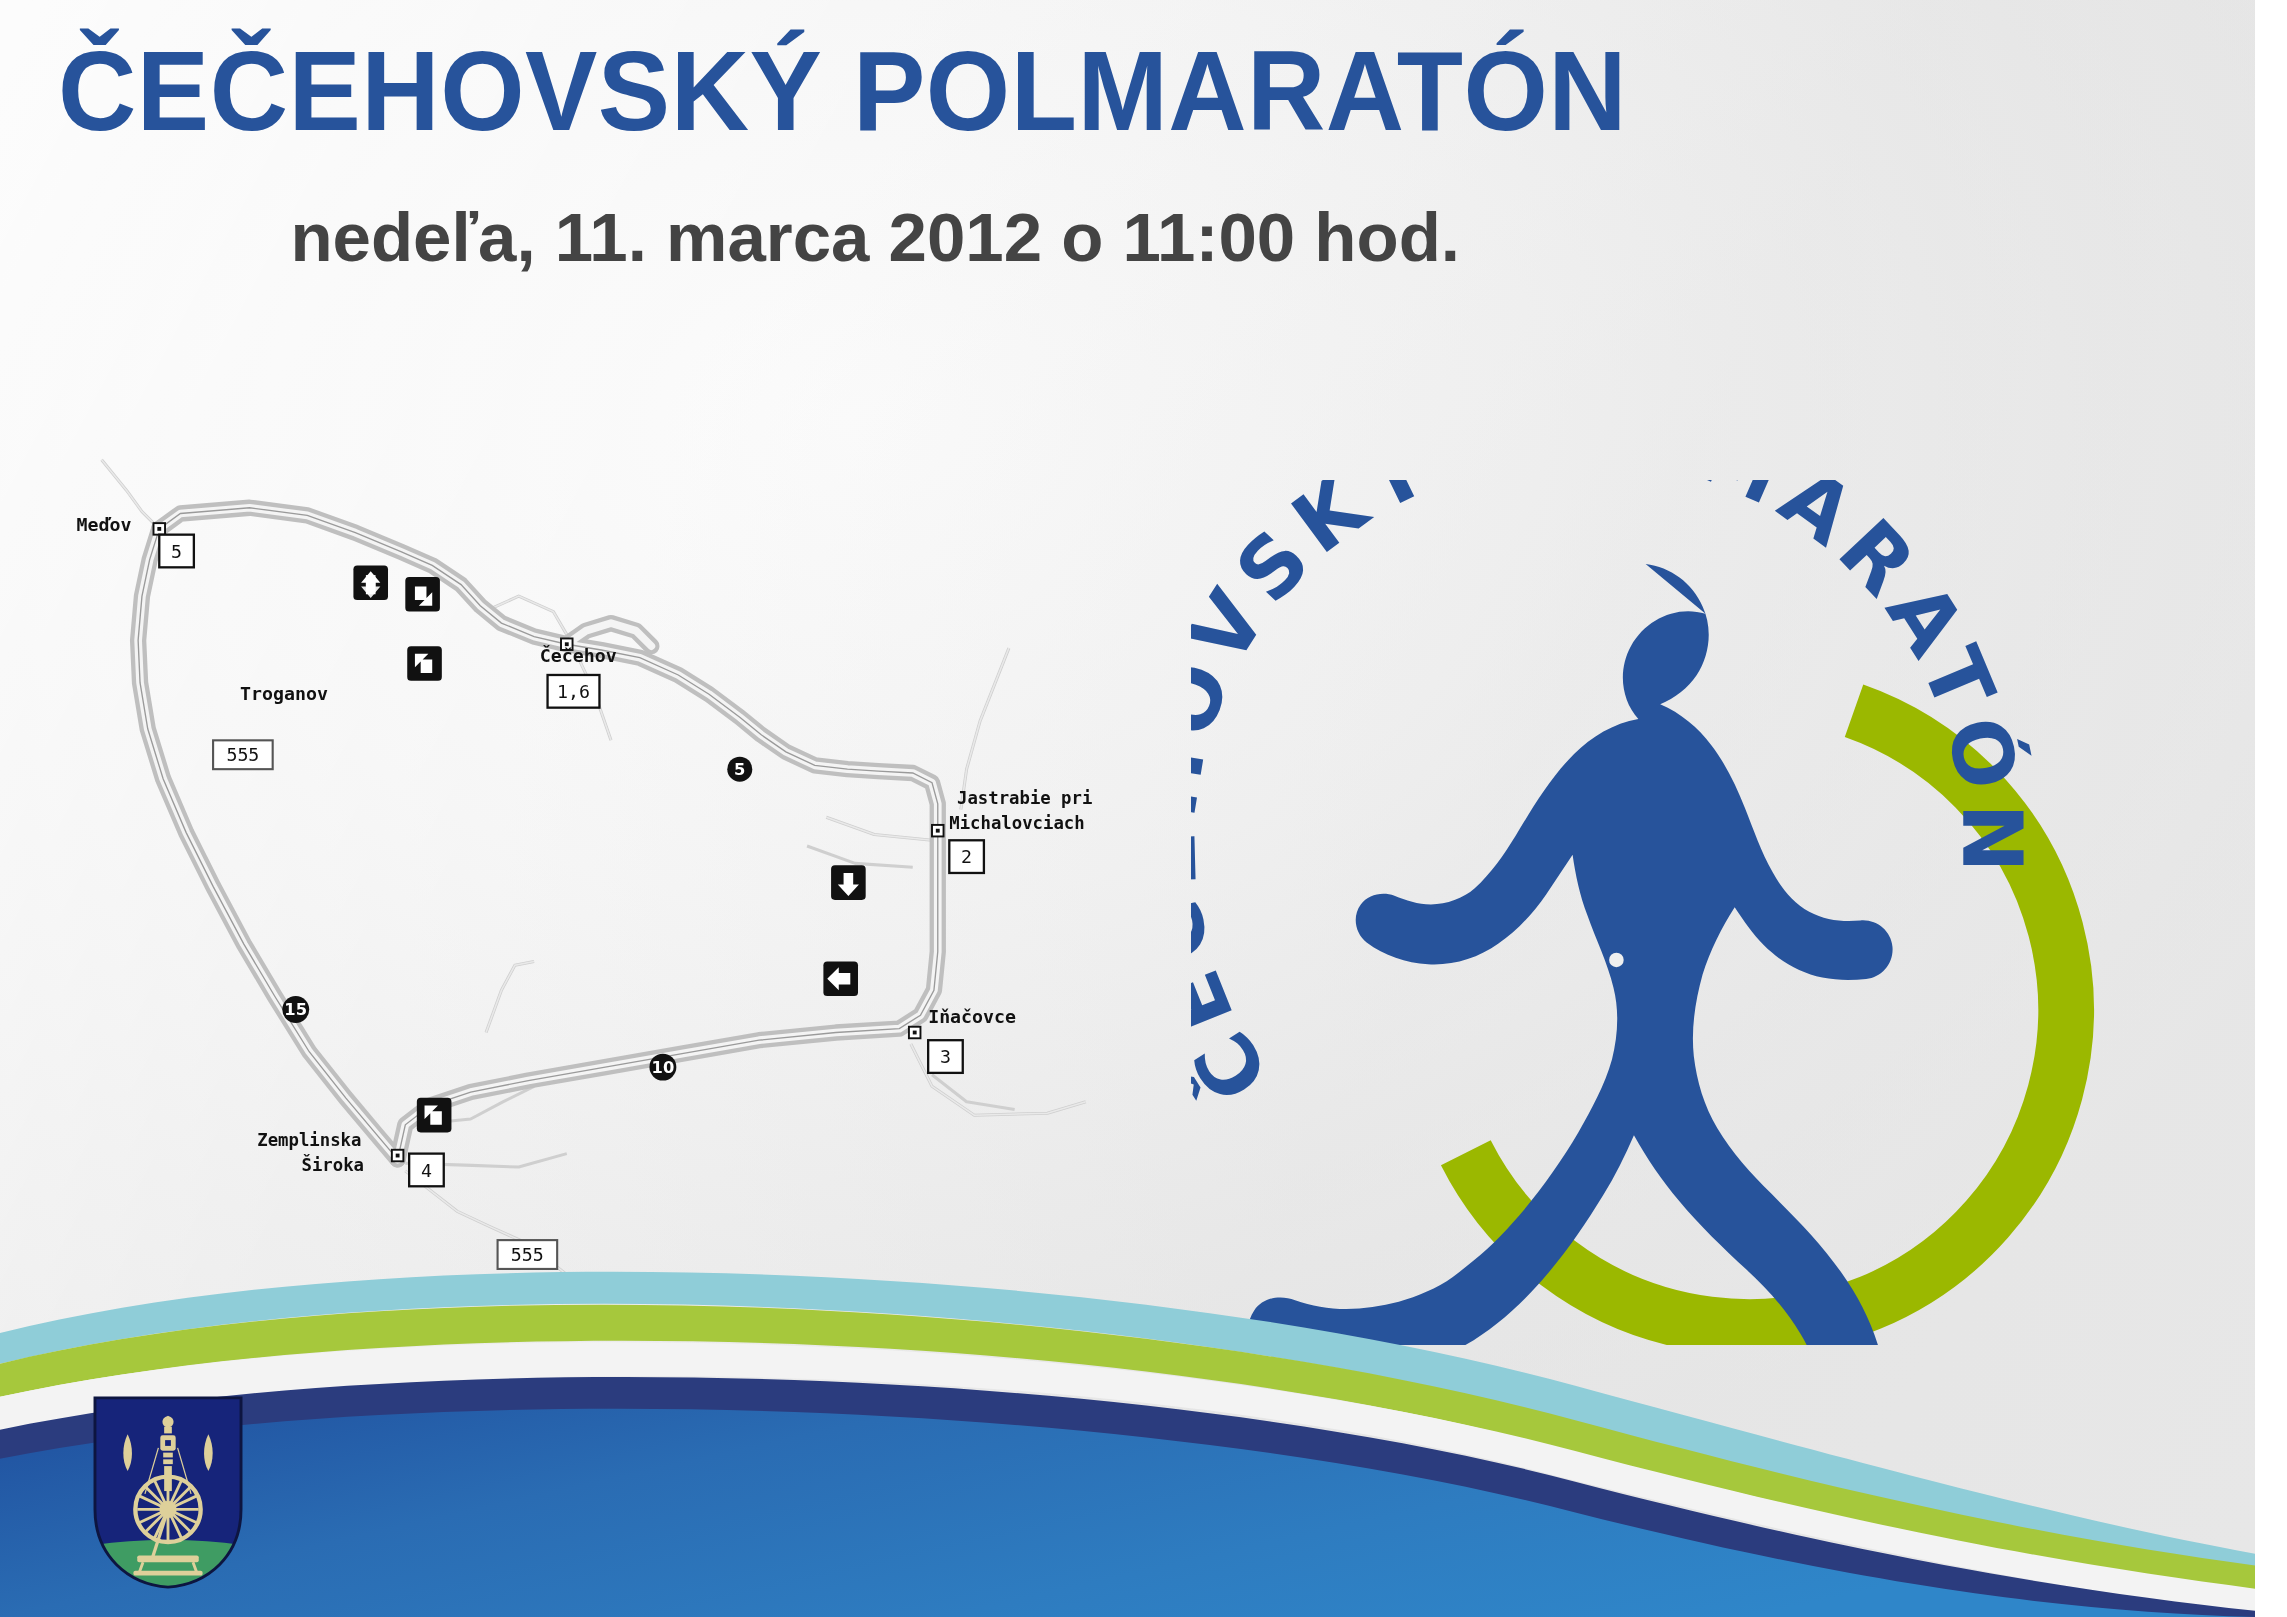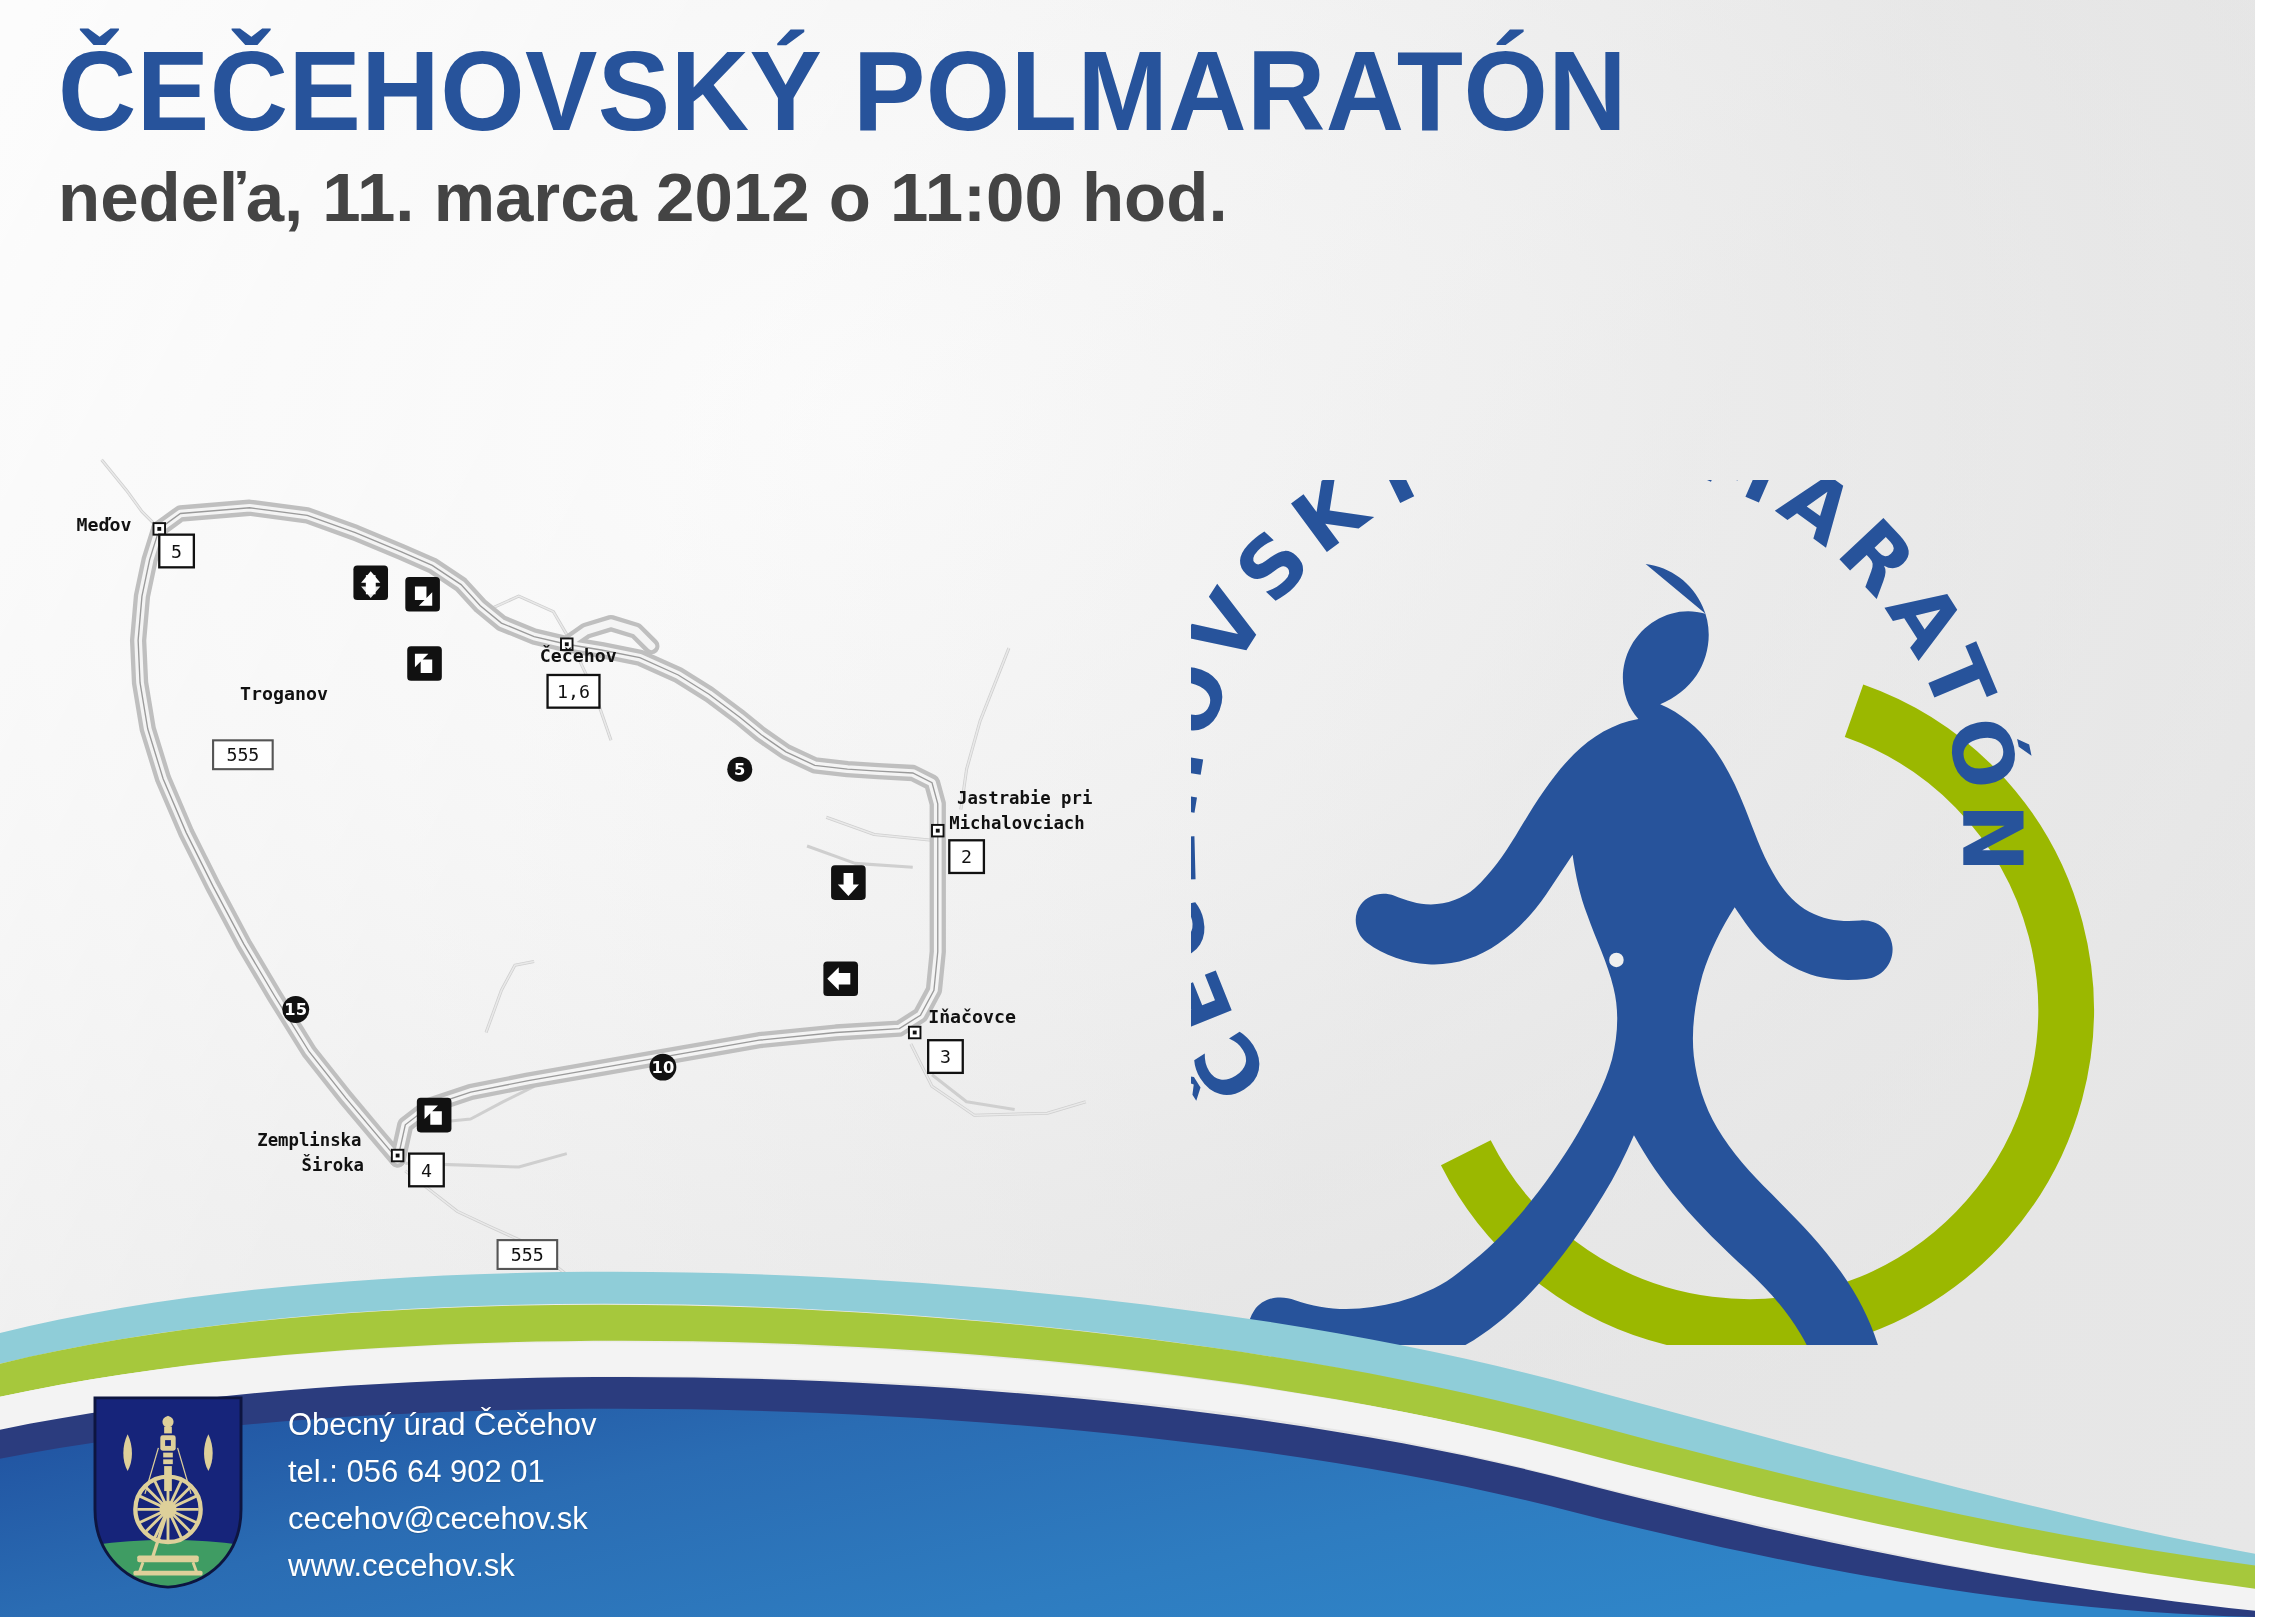--- a/index.html
+++ b/index.html
@@ -28,23 +28,23 @@
     transform:scaleX(.96);transform-origin:left center;
     white-space:nowrap;
     font-stretch:condensed;
   }
   .t-sub{
     margin-top:21px;
     font-size:73px;line-height:1.0;font-weight:bold;
     color:#9bb800;white-space:nowrap;
   }
   .t-date{
-    margin-top:15px;
+    margin-top:55px;
     font-size:69px;line-height:1.0;font-weight:bold;
-    color:#444444;white-space:nowrap;
+    color:#444444;white-space:nowrap;text-align:center;
   }
 
   
   #map{position:absolute;left:67px;top:452px;width:1038px;height:865px;z-index:5;}
   #map svg{display:block;}
 
   
   #logo{position:absolute;left:1191px;top:480px;width:1057px;height:865px;z-index:5;}
   #logo svg{display:block;}
 
@@ -413,21 +413,15 @@
           <rect x="44" y="184" width="72" height="5" rx="2" fill="#ded09a" stroke="none"></rect>
         </g>
 
         <path d="M38 42 C32 54, 32 70, 38 80 C44 70, 44 54, 38 42 Z" fill="#ded09a"></path>
         <path d="M122 42 C116 54, 116 70, 122 80 C128 70, 128 54, 122 42 Z" fill="#ded09a"></path>
 
         <path d="M4 4 H156 V120 C156 168, 122 198, 80 201 C38 198, 4 168, 4 120 Z" fill="none" stroke="#0d1540" stroke-width="3"></path>
       </svg>
     </div>
 
-    <div id="contact">
-      <div>Obecný úrad Čečehov</div>
-      <div>tel.: 056 64 902 01</div>
-      <div>cecehov@cecehov.sk</div>
-      <div>www.cecehov.sk</div>
-    </div>
   </div>
 </div>
 
 
 </body></html>

